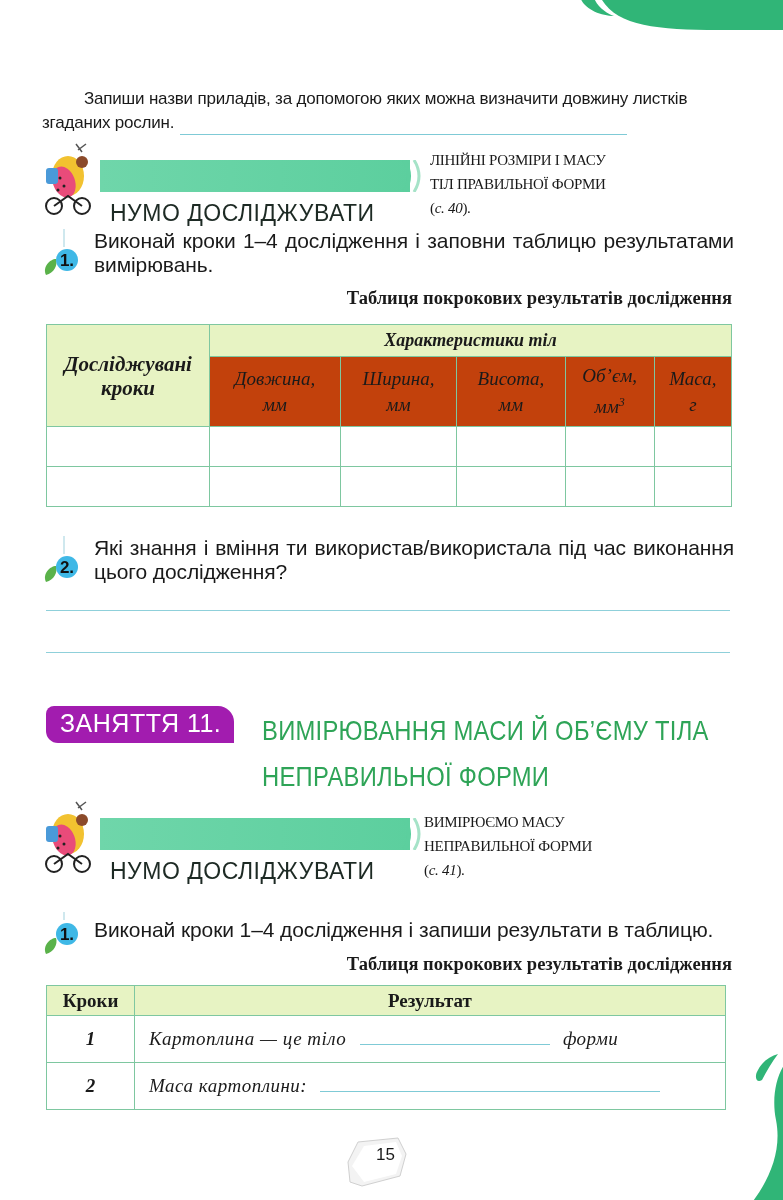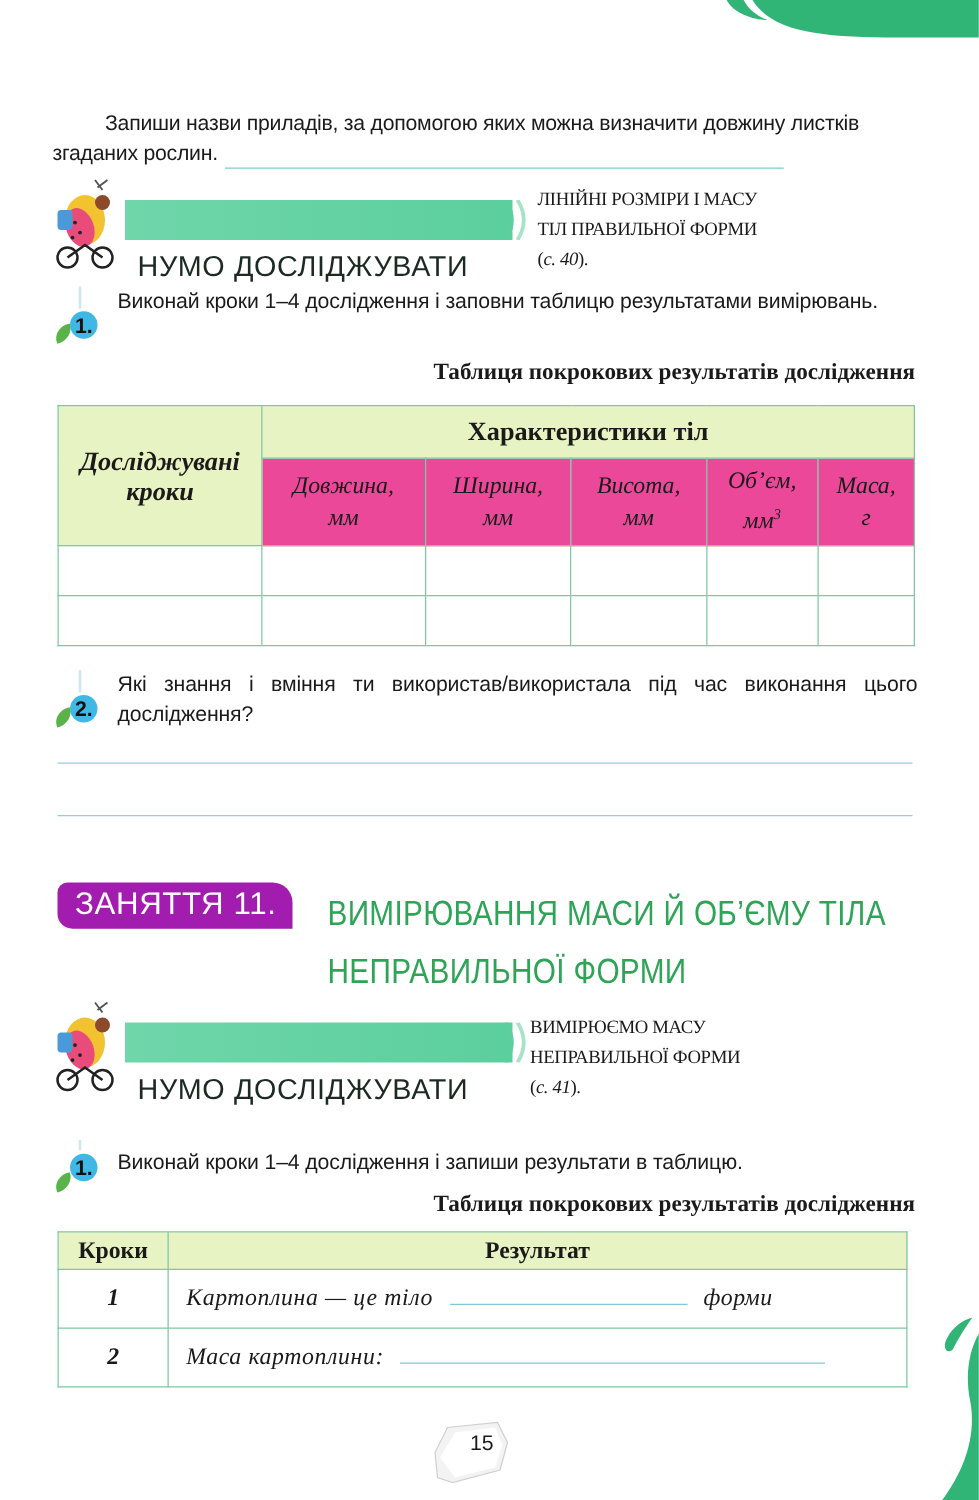--- a/index.html
+++ b/index.html
@@ -18,32 +18,32 @@
     .explore .bike { position: absolute; left: 0; top: 0; width: 54px; height: 76px; }
     .explore .band { position: absolute; left: 58px; top: 18px; width: 310px; height: 32px; background: linear-gradient(90deg,#6fd6aa,#5ccf9e); }
     .explore .band-label { position: absolute; left: 10px; top: 4px; font-size: 23px; letter-spacing: 0.5px; color: #1d2a24; white-space: nowrap; margin-top: 36px; }
     .explore .band-arcs { position: absolute; right: -30px; top: 0; width: 40px; height: 32px; }
 
     .topic { position: absolute; font-family: "Liberation Serif", serif; font-size: 15px; line-height: 24px; letter-spacing: -0.3px; color: #1a1a1a; }
     .topic .italic { font-style: italic; }
 
     .task { position: absolute; left: 36px; width: 700px; }
     .task .marker { position: absolute; left: 0; top: 0; width: 54px; height: 50px; }
-    .task .task-text { position: absolute; left: 58px; top: 0; width: 640px; font-size: 17px; line-height: 24px; text-align: justify; letter-spacing: -0.1px; }
+    .task .task-text { position: absolute; left: 58px; top: 0; width: 640px; font-size: 21px; line-height: 24px; text-align: justify; letter-spacing: -0.1px; }
 
     .table-caption { position: absolute; font-family: "Liberation Serif", serif; font-weight: bold; font-size: 18.5px; text-align: right; }
 
     table.results { position: absolute; border-collapse: collapse; font-family: "Liberation Serif", serif; }
     table.results td, table.results th { border: 1.5px solid #7ec7a0; }
     .hdr-green { background: #e7f3c3; }
 
     .t1 { left: 46px; top: 324px; width: 686px; }
     .t1 th.body-col { width: 163px; font-style: italic; font-weight: bold; font-size: 21px; line-height: 24px; }
-    .t1 th.group { height: 42px; font-weight: bold; font-size: 21px; }
-    .t1 th.sub { height: 70px; font-style: italic; font-weight: normal; font-size: 19px; line-height: 26px; background: #ec4899; }
+    .t1 th.group { height: 32px; font-style: italic; font-weight: bold; font-size: 18px; }
+    .t1 th.sub { height: 70px; font-style: italic; font-weight: normal; font-size: 19px; line-height: 26px; background: #c2410c; }
     .t1 td { height: 40px; }
 
     .t2 { left: 46px; top: 985px; width: 680px; }
     .t2 th { height: 30px; font-weight: bold; font-size: 19px; }
     .t2 th.steps-col { width: 88px; }
     .t2 td { height: 47px; font-size: 19px; }
     .t2 td.num { text-align: center; font-weight: bold; font-style: italic; }
     .t2 td.res { font-style: italic; padding-left: 14px; letter-spacing: 0.5px; }
     .blank { display: inline-block; border-bottom: 1.5px solid #7fcad6; height: 16px; vertical-align: baseline; }
 

